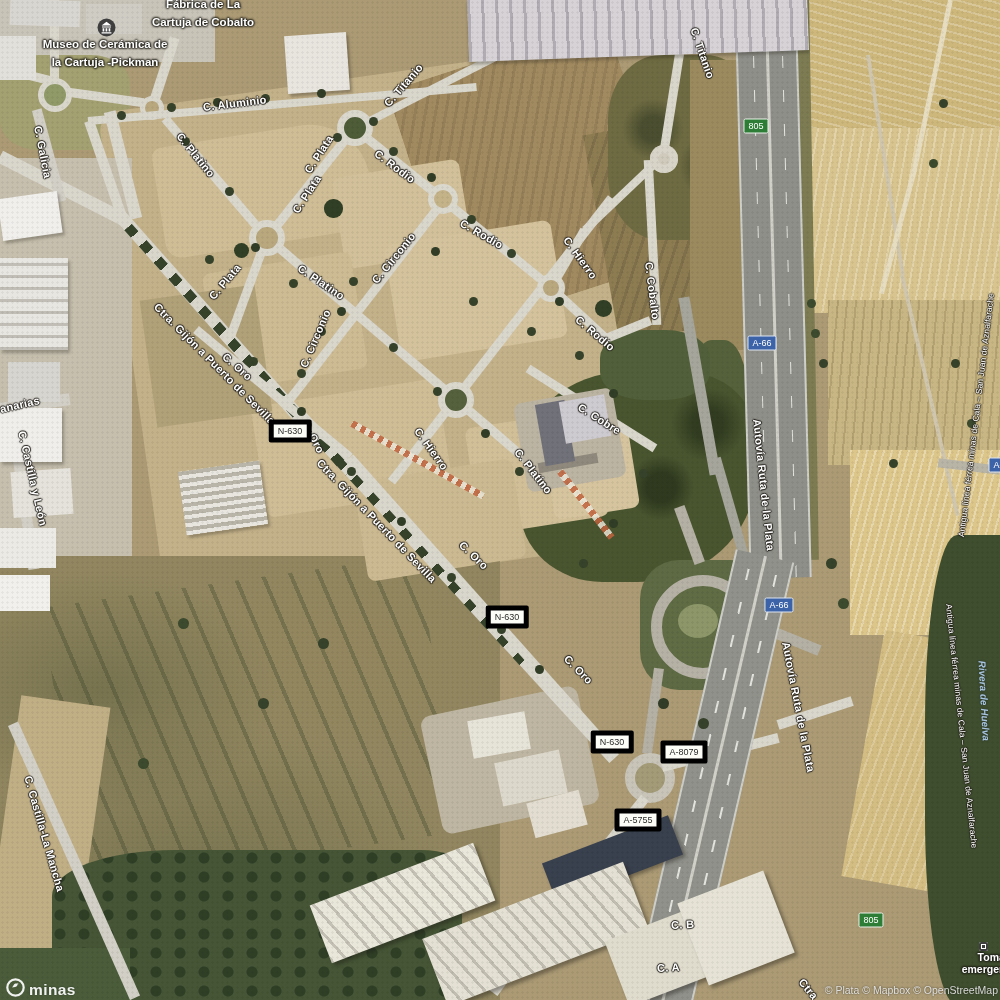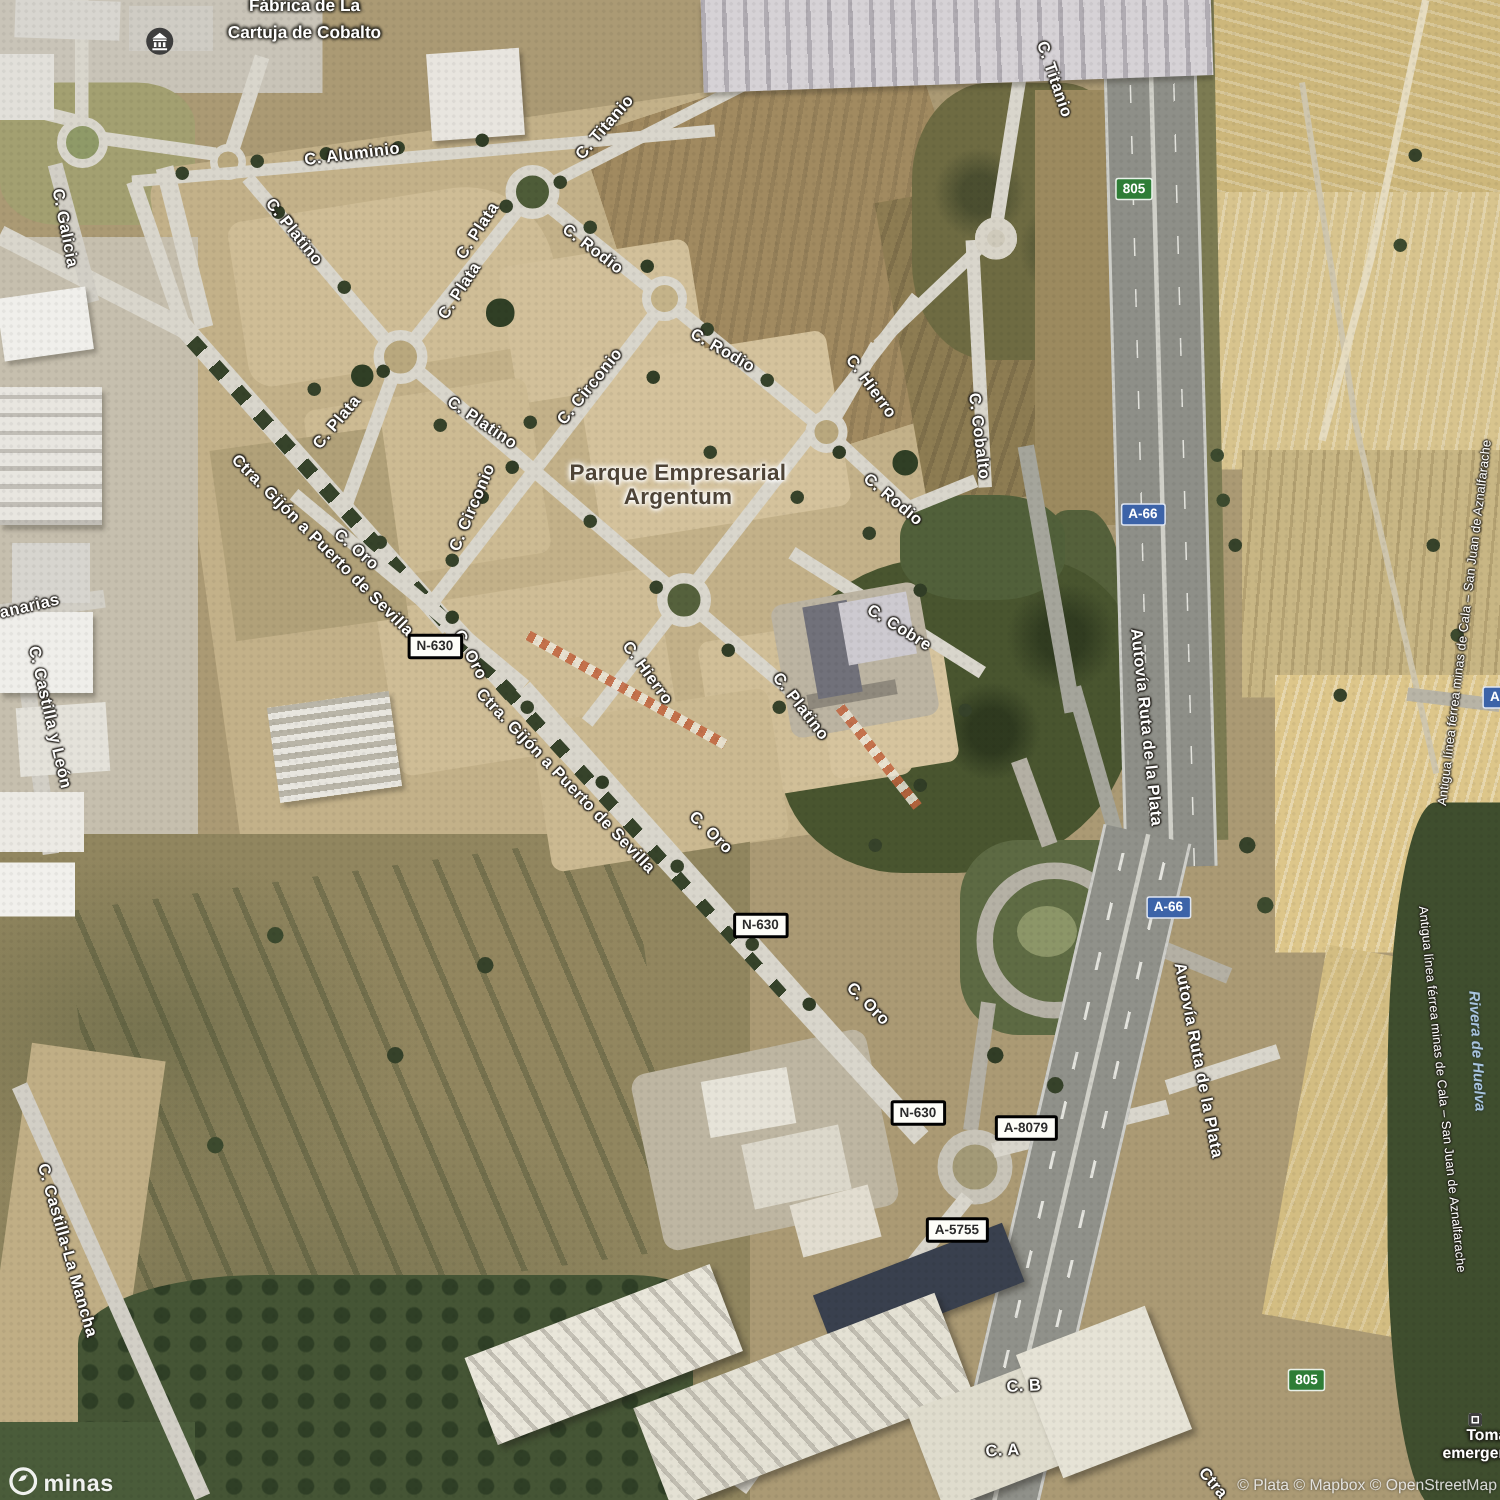--- a/index.html
+++ b/index.html
@@ -7,24 +7,24 @@
 #map i{position:absolute;display:block}
 .rd{background:#d9d6cc}
 .st{position:absolute;white-space:nowrap;color:#fff;font-size:11px;font-weight:700;letter-spacing:.3px;
  text-shadow:0 1px 1px rgba(35,32,26,.95),0 -1px 1px rgba(35,32,26,.95),1px 0 1px rgba(35,32,26,.95),-1px 0 1px rgba(35,32,26,.95);
  transform-origin:0 50%}
 .sm{font-size:8.5px;font-weight:400;letter-spacing:.1px}
 .place{position:absolute;color:#fff;font-size:11.5px;font-weight:700;text-align:center;line-height:1.55;
  text-shadow:0 1px 2px rgba(30,28,22,.95),0 -1px 2px rgba(30,28,22,.95),1px 0 2px rgba(30,28,22,.95),-1px 0 2px rgba(30,28,22,.95)}
 .park{position:absolute;color:#4e4437;font-size:15px;font-weight:700;text-align:center;line-height:1.05;letter-spacing:.2px;
  text-shadow:0 0 2px #fff,0 0 3px #fff,0 0 4px #fff,0 0 5px rgba(255,255,255,.9);transform:translateX(-50%)}
-.shield{position:absolute;transform:translate(-50%,-50%);font-size:9px;font-weight:700;line-height:1;padding:2px 4px;border-radius:2px;white-space:nowrap}
+.shield{position:absolute;transform:translate(-50%,-50%);font-size:9px;font-weight:400;line-height:1;padding:2px 4px;border-radius:2px;white-space:nowrap}
 .g{background:#2e7d36;color:#fff;border:1px solid #e9f1e9}
 .b{background:#3c63a8;color:#fff;border:1px solid #dfe6f2}
-.w{background:#fdfdf8;color:#2b2b2b;border:2px solid #000000}
+.w{background:#fdfdf8;color:#2b2b2b;border:5px solid #000000}
 .river{position:absolute;color:#a8c4de;font-size:10px;font-style:italic;font-weight:600;white-space:nowrap;
  text-shadow:0 0 2px rgba(25,35,45,.85);transform-origin:0 50%}
 .tr{position:absolute;width:7px;height:7px;border-radius:50%;background:transparent}
 .logo{position:absolute;left:6px;top:978px;display:flex;align-items:center;gap:4px;color:#fff;font-size:15.5px;font-weight:700;letter-spacing:.4px;opacity:.92;text-shadow:0 0 2px rgba(0,0,0,.45)}
 .attr{position:absolute;right:2px;top:984px;font-size:10.5px;color:rgba(245,245,245,.85);text-shadow:0 0 2px rgba(0,0,0,.65)}
 .grain{position:absolute;left:0;top:0;width:1000px;height:1000px;pointer-events:none;
  background-image:radial-gradient(rgba(0,0,0,.05) 1px,transparent 1.2px);background-size:5px 5px}
 </style>
 </head>
 <body>
@@ -188,23 +188,23 @@
   <div class="place" style="left:133px;top:-4px;width:140px">
     <div>Fábrica de La</div>
     <div>Cartuja de Cobalto</div>
   </div>
   <span style="position:absolute;left:97px;top:18px">
     <svg width="19" height="19" viewBox="0 0 19 19">
         <circle cx="9.5" cy="9.5" r="9" fill="#3e3e3e"></circle>
         <path d="M9.5 3.8 4.5 7.6h10zM5 8.4h9v1H5zm.6 1.8h1.7v3.2H5.6zm3 0h1.7v3.2H8.6zm3 0h1.7v3.2h-1.7zM4.6 14.2h9.8v1.3H4.6z" fill="#fff"></path>
       </svg>
   </span>
-  <div class="park" style="left:452px;top:308px">
-    <div>Parque Empresarial</div>
-    <div>Argentum</div>
+  <div class="place" style="left:30px;top:36px;width:150px">
+    <div>Museo de Cerámica de</div>
+    <div>la Cartuja -Pickman</div>
   </div>
 
   <span class="st" style="left:203px;top:101px;transform:rotate(-7deg)">C. Aluminio</span>
   <span class="st" style="left:386px;top:99px;transform:rotate(-49deg)">C. Titanio</span>
   <span class="st" style="left:694px;top:22px;transform:rotate(71deg)">C. Titanio</span>
   <span class="st" style="left:179px;top:128px;transform:rotate(51deg)">C. Platino</span>
   <span class="st" style="left:299px;top:261px;transform:rotate(34deg)">C. Platino</span>
   <span class="st" style="left:517px;top:444px;transform:rotate(52deg)">C. Platino</span>
   <span class="st" style="left:307px;top:166px;transform:rotate(-57deg)">C. Plata</span>
   <span class="st" style="left:295px;top:206px;transform:rotate(-57deg)">C. Plata</span>

